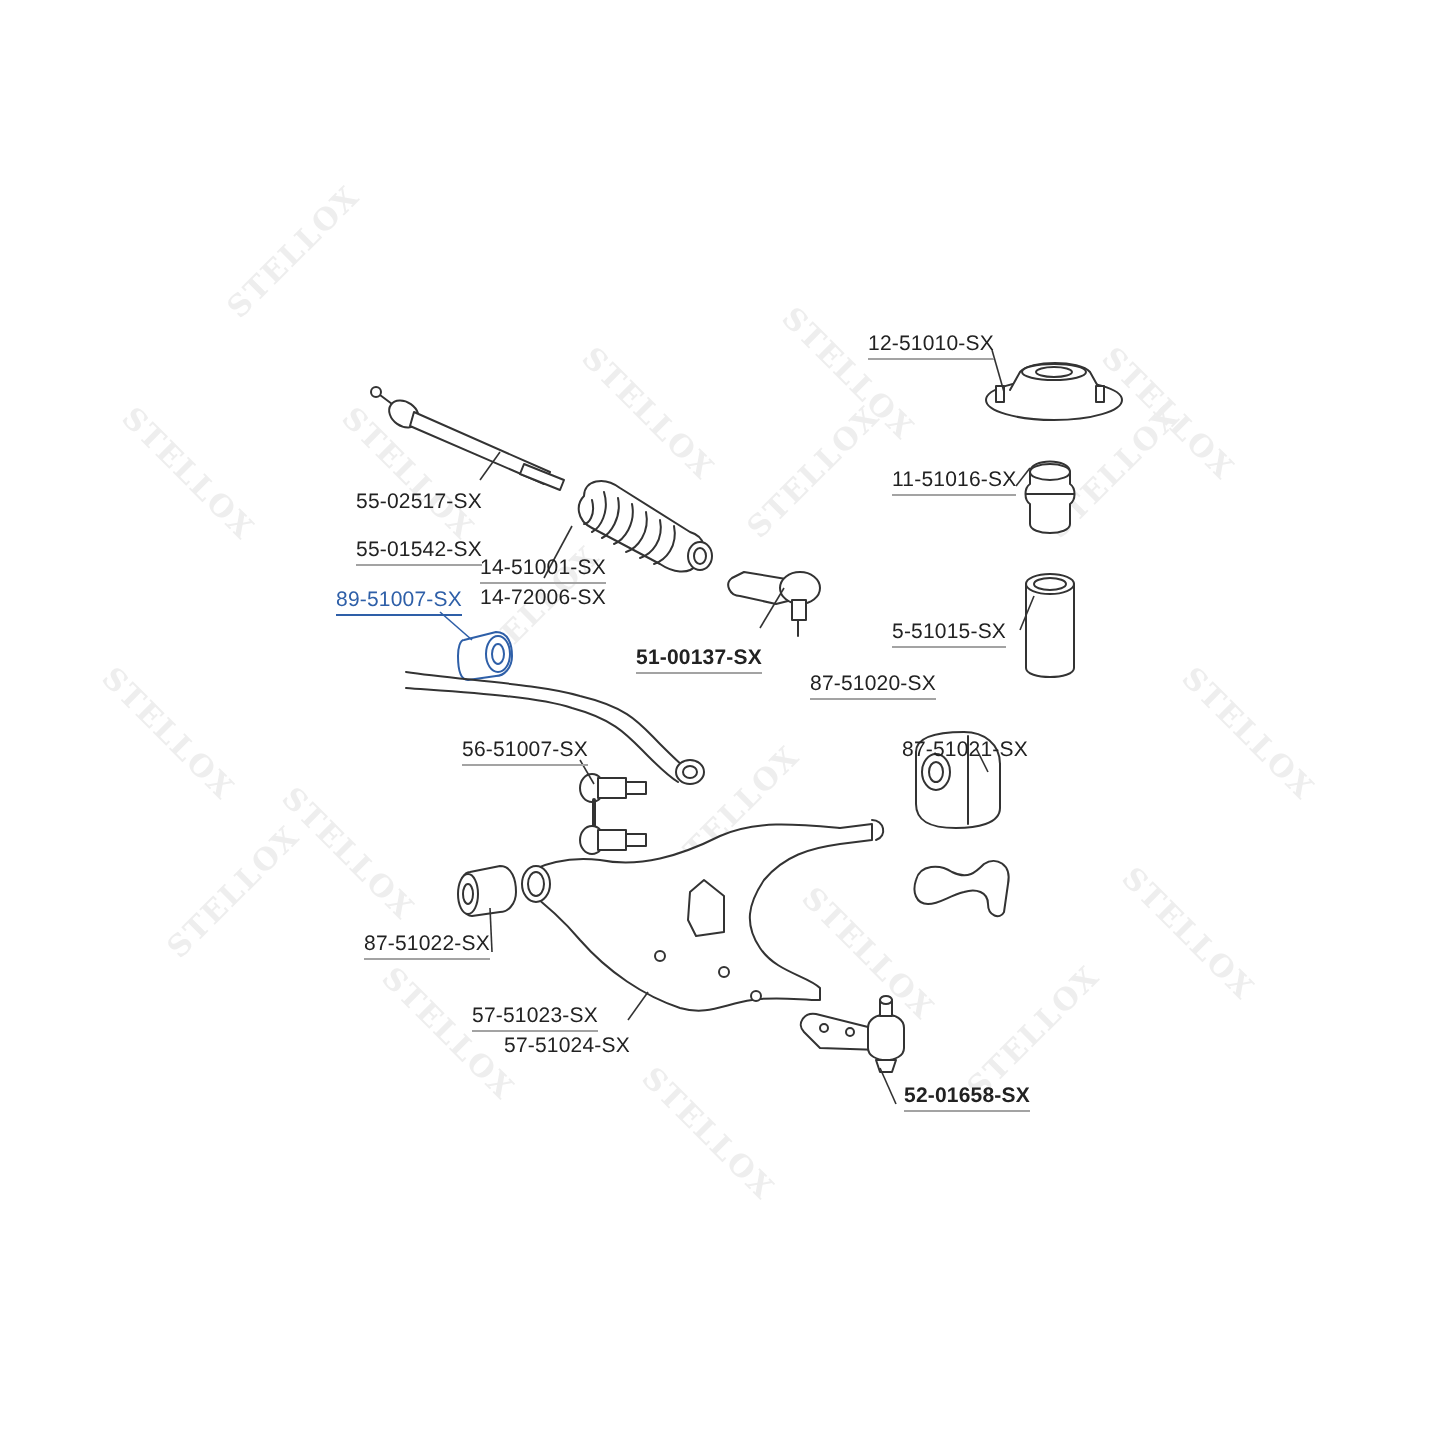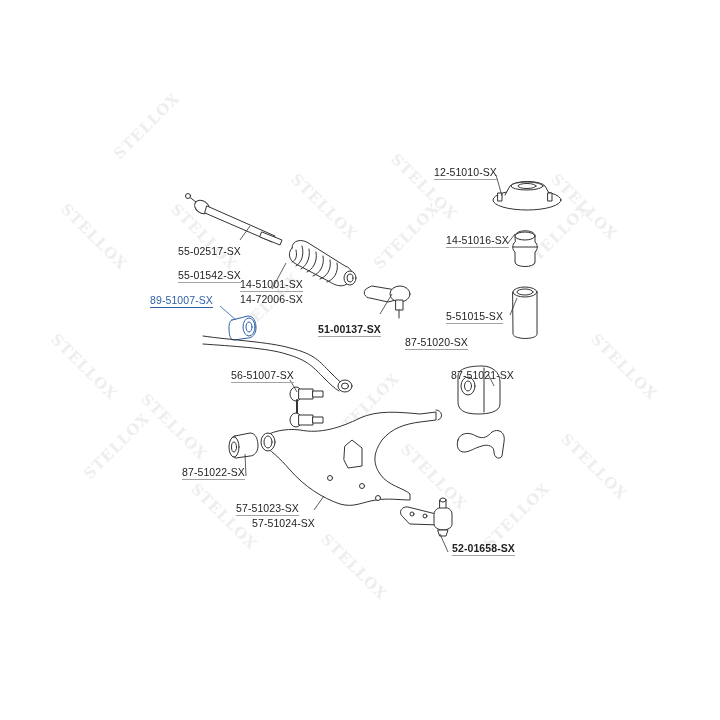--- a/index.html
+++ b/index.html
@@ -175,27 +175,27 @@
   </svg>
 
   <div class="lbl ul" style="left:178px;top:229px;margin-top:40px;">55-01542-SX</div>
   <div class="lbl" style="left:178px;top:245px;">55-02517-SX</div>
 
   <div class="lbl ul" style="left:240px;top:278px;">14-51001-SX</div>
   <div class="lbl" style="left:240px;top:293px;">14-72006-SX</div>
 
   <div class="lbl ul" style="left:318px;top:323px;font-weight:bold;">51-00137-SX</div>
 
-  <div class="lbl ul hl" style="left:150px;top:294px;">89-51007-SX</div>
+  <div class="lbl ul hl" style="left:168px;top:294px;">89-51007-SX</div>
 
   <div class="lbl ul" style="left:231px;top:369px;">56-51007-SX</div>
 
   <div class="lbl ul" style="left:434px;top:166px;">12-51010-SX</div>
 
-  <div class="lbl ul" style="left:446px;top:234px;">14-51016-SX</div>
+  <div class="lbl ul" style="left:446px;top:234px;">11-51016-SX</div>
 
   <div class="lbl ul" style="left:446px;top:310px;">5-51015-SX</div>
 
   <div class="lbl ul" style="left:405px;top:336px;">87-51020-SX</div>
   <div class="lbl" style="left:411px;top:369px;margin-left:40px;">87-51021-SX</div>
 
   <div class="lbl ul" style="left:182px;top:466px;">87-51022-SX</div>
 
   <div class="lbl ul" style="left:236px;top:502px;">57-51023-SX</div>
   <div class="lbl" style="left:252px;top:517px;">57-51024-SX</div>

